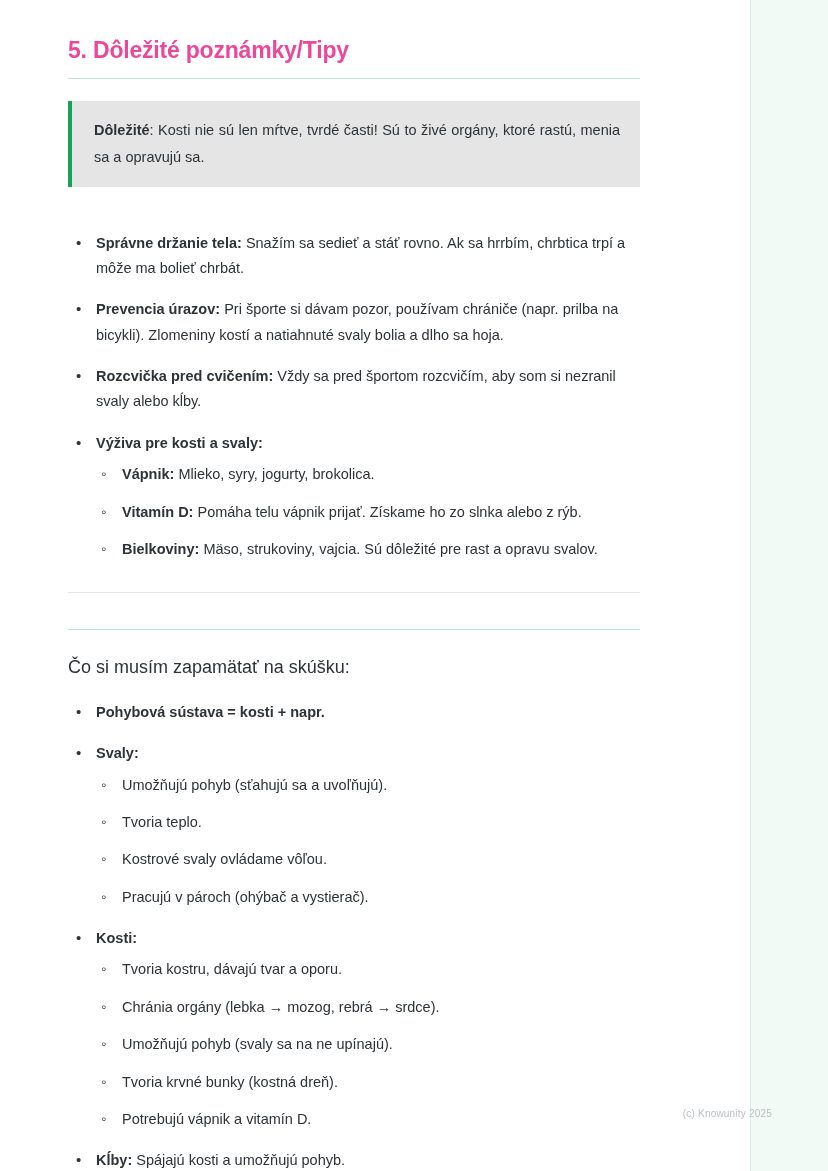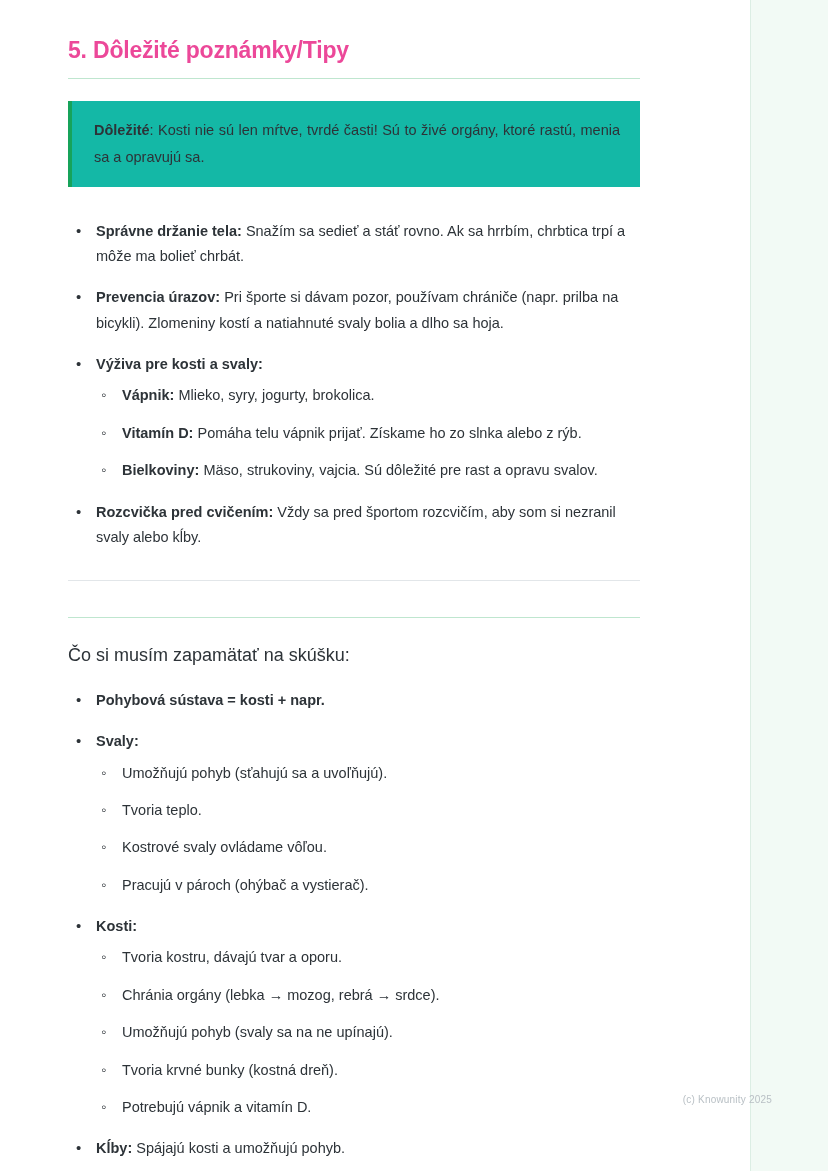--- a/index.html
+++ b/index.html
@@ -45,24 +45,24 @@
     line-height: 1.3;
   }
   .title-rule {
     height: 1px;
     background: #bfe6cf;
     margin-top: 12px;
     margin-bottom: 22px;
   }
 
   .callout {
-    background: #14b8a6;
+    background: #e5e5e5;
     border-left: 4px solid #16a35a;
     padding: 16px 20px 16px 22px;
-    margin-bottom: 32px;
+    margin-bottom: 44px;
   }
   .callout p {
     margin: 0;
     font-size: 14.5px;
     line-height: 1.85;
     text-align: justify;
     color: #2d3338;
   }
   .callout b { font-weight: bold; }
 
@@ -118,21 +118,21 @@
 
   .intro-line {
     font-size: 18px;
     line-height: 1.75;
     margin: 0 0 8px 0;
   }
 
   .copyright {
     position: absolute;
     right: 56px;
-    bottom: 66px;
+    bottom: 52px;
     font-size: 10px;
     color: #b9c0c5;
     letter-spacing: 0.2px;
     margin-top: 18px;
   }
 </style>
 </head>
 <body>
 
 <div class="right-band"></div>
@@ -147,38 +147,38 @@
       <b>Dôležité</b><span>: Kosti nie sú len mŕtve, tvrdé časti! Sú to živé orgány, ktoré rastú, menia sa a opravujú sa.</span>
     </p>
   </div>
 
   <ul class="lvl1">
     <li>
       <span class="lbl">Správne držanie tela:</span><span> Snažím sa sedieť a stáť rovno. Ak sa hrrbím, chrbtica trpí a môže ma bolieť chrbát.</span>
     </li>
     <li>
       <span class="lbl">Prevencia úrazov:</span><span> Pri športe si dávam pozor, používam chrániče (napr. prilba na bicykli). Zlomeniny kostí a natiahnuté svaly bolia a dlho sa hoja.</span>
+    </li>
+    <li>
+      <span class="lbl">Rozcvička pred cvičením:</span><span> Vždy sa pred športom rozcvičím, aby som si nezranil svaly alebo kĺby.</span>
     </li>
     <li>
       <span class="lbl">Výživa pre kosti a svaly:</span><span></span>
       <ul class="lvl2">
         <li>
           <span class="lbl">Vápnik:</span><span> Mlieko, syry, jogurty, brokolica.</span>
         </li>
         <li>
           <span class="lbl">Vitamín D:</span><span> Pomáha telu vápnik prijať. Získame ho zo slnka alebo z rýb.</span>
         </li>
         <li>
           <span class="lbl">Bielkoviny:</span><span> Mäso, strukoviny, vajcia. Sú dôležité pre rast a opravu svalov.</span>
         </li>
       </ul>
     </li>
-    <li>
-      <span class="lbl">Rozcvička pred cvičením:</span><span> Vždy sa pred športom rozcvičím, aby som si nezranil svaly alebo kĺby.</span>
-    </li>
   </ul>
 
   <div class="divider"></div>
 
   <div class="title-rule"></div>
 
   <p class="intro-line">Čo si musím zapamätať na skúšku:</p>
 
   <ul class="lvl1">
     <li>

